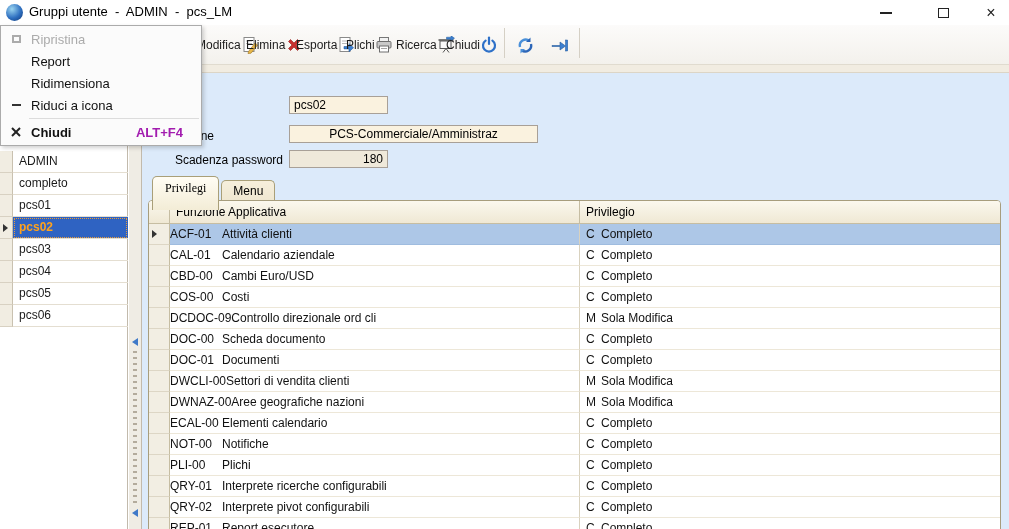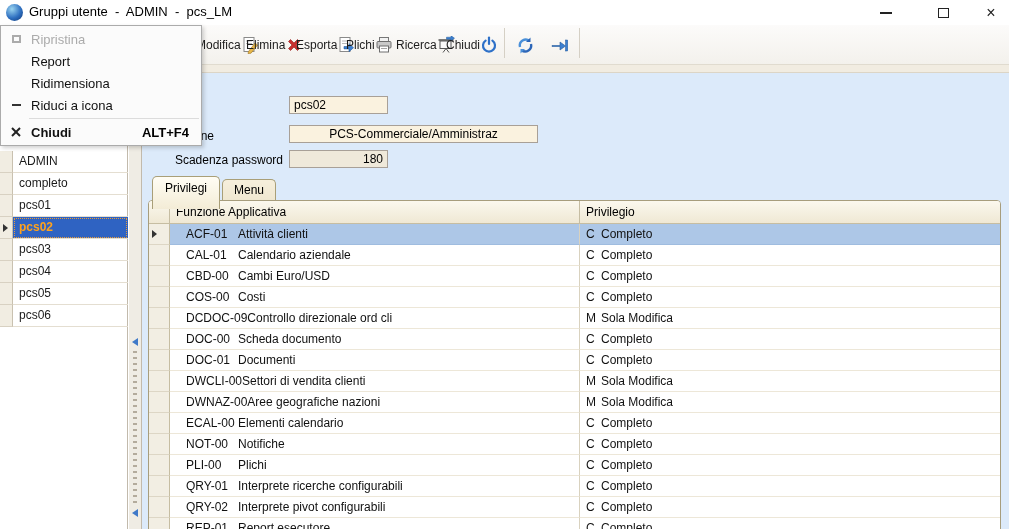--- a/index.html
+++ b/index.html
@@ -61,47 +61,47 @@
   .fld{position:absolute;height:18px;border:1px solid #a8a097;background:#faf2df;font-family:"Liberation Sans",sans-serif;
     font-size:12px;color:#000;padding:0 4px;}
   .fld-code{left:147px;top:23px;width:99px;}
   .fld-desc{left:147px;top:52px;width:249px;text-align:center;}
   .fld-pwd{left:147px;top:77px;width:99px;text-align:right;background:#efe9da;}
 
   
   .tabs{position:absolute;left:10px;top:103px;display:flex;align-items:flex-end;}
   .tab{font-size:12px;color:#000;border:1px solid #a99f78;border-bottom:none;border-radius:5px 5px 0 0;
     padding:3px 11px 12px 11px;background:linear-gradient(#f6efdc,#ece3cb);margin-right:2px;cursor:default;}
-  .tab.active{background:linear-gradient(#fffdf4,#f3ecd6);padding:4px 12px 14px 12px;position:relative;z-index:2;}
+  .tab.active{background:linear-gradient(#fffdf4,#f3ecd6);padding:4px 12px 14px 12px;position:relative;z-index:2;font-family:Liberation Serif, serif;}
 
   
   .grid{position:absolute;left:6px;top:127px;width:853px;height:340px;background:#fff;
     border:1px solid #a79d7d;border-radius:4px 4px 0 0;overflow:hidden;}
   .ghead{display:flex;height:23px;background:linear-gradient(#fbf8ee,#efe8d4);border-bottom:1px solid #c6bda2;}
   .gh-corner{width:21px;border-right:1px solid #c6bda2;}
   .gh-c1{width:410px;border-right:1px solid #c6bda2;font-size:12px;line-height:22px;padding-left:6px;color:#000;}
   .gh-c2{flex:1;font-size:12px;line-height:22px;padding-left:6px;color:#000;}
   .trow{display:flex;height:21px;}
   .t-rhdr{width:21px;background:#f2eee3;border-right:1px solid #c6bda2;border-bottom:1px solid #ddd6c5;position:relative;}
   .t-c1{width:410px;border-right:1px solid #d9d2bf;border-bottom:1px solid #ede7d8;font-size:12px;line-height:20px;white-space:nowrap;overflow:hidden;color:#111;}
   .t-c2{flex:1;border-bottom:1px solid #ede7d8;font-size:12px;line-height:20px;white-space:nowrap;overflow:hidden;color:#111;}
-  .t-c1 .code{display:inline-block;min-width:52px;margin-left:16px;}
+  .t-c1 .code{display:inline-block;min-width:52px;margin-left:0;}
   .t-c1 .fname{}
   .t-c2 .pcode{display:inline-block;min-width:15px;margin-left:6px;}
   .trow.sel .t-c1,.trow.sel .t-c2{background:#adc7e7;border-bottom-color:#9fbcdf;}
 
   
   .sysmenu{position:absolute;left:0;top:25px;width:202px;background:#fbfbfb;border:1px solid #ababab;
     box-shadow:2px 2px 4px rgba(0,0,0,0.18);z-index:50;padding:2px 0;}
   .mitem{height:22px;display:flex;align-items:center;cursor:default;}
   .mi-icon{width:30px;display:flex;align-items:center;justify-content:center;}
   .mi-label{flex:1;font-size:13px;color:#111;}
   .mitem.disabled .mi-label{color:#ababab;}
   .mitem.bold .mi-label{font-weight:bold;}
-  .mi-short{font-size:13px;font-weight:bold;color:#000000;margin-right:12px;}
+  .mi-short{font-size:13px;font-weight:bold;color:#a21caf;margin-right:18px;}
   .msep{height:1px;background:#dcdcdc;margin:2px 2px 2px 28px;}
   .ic-min-bar{width:9px;height:2px;background:#333;}
   .ic-max-box{width:9px;height:8px;border:2px solid #333;}
   .ic-restore{width:9px;height:8px;border:2px solid #ababab;position:relative;}
 </style>
 </head>
 <body>
 
 <div class="titlebar">
   <div class="app-icon"></div>

